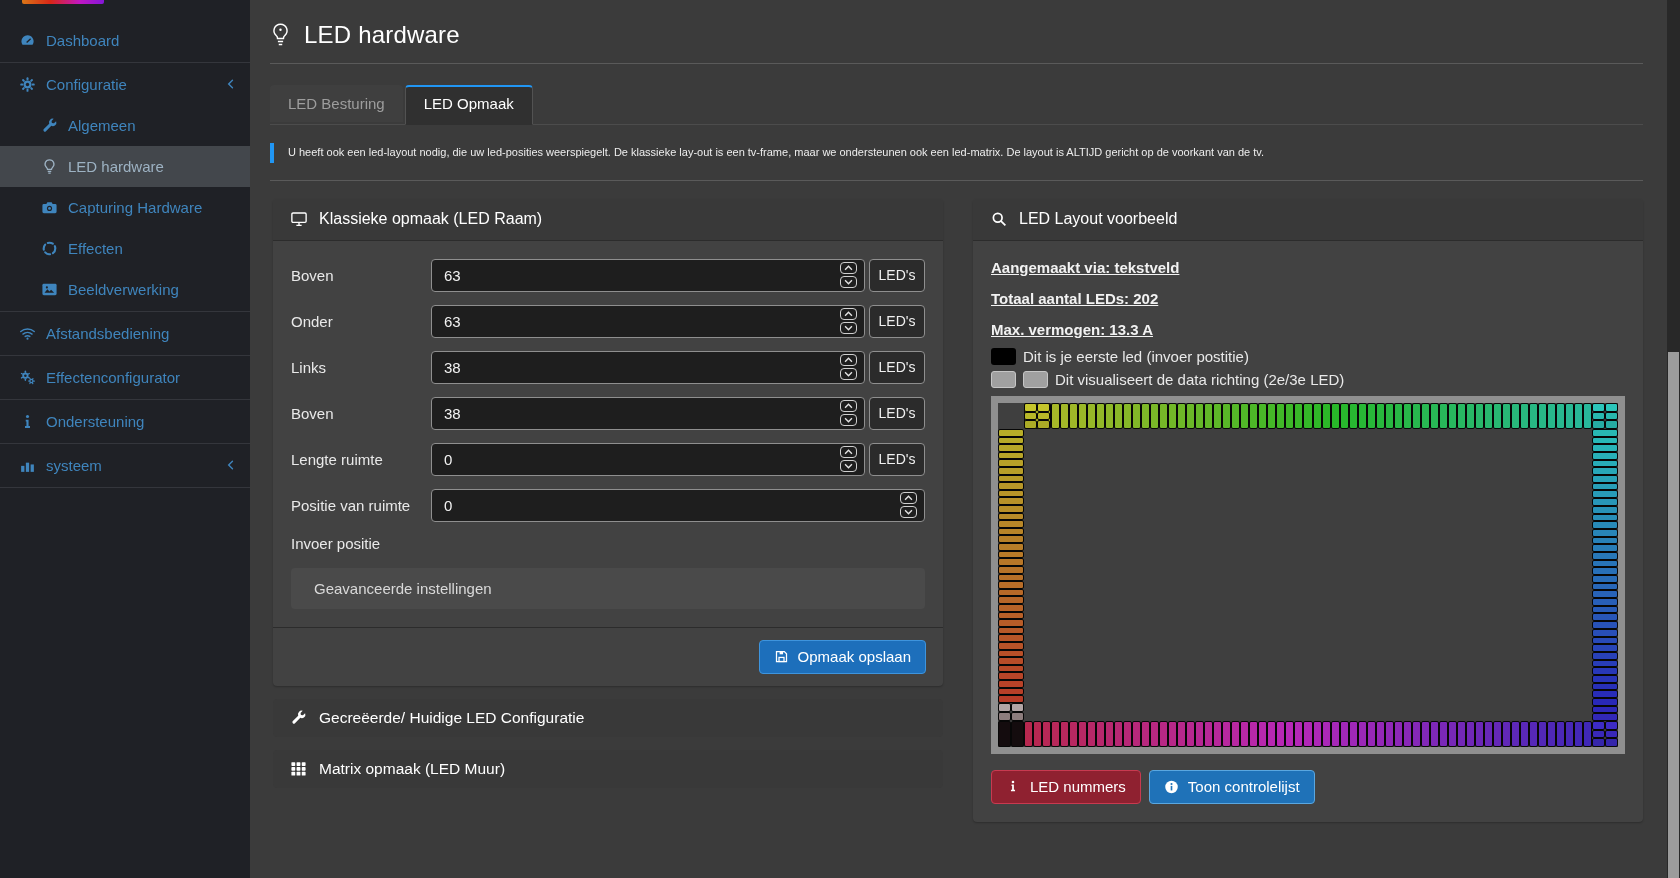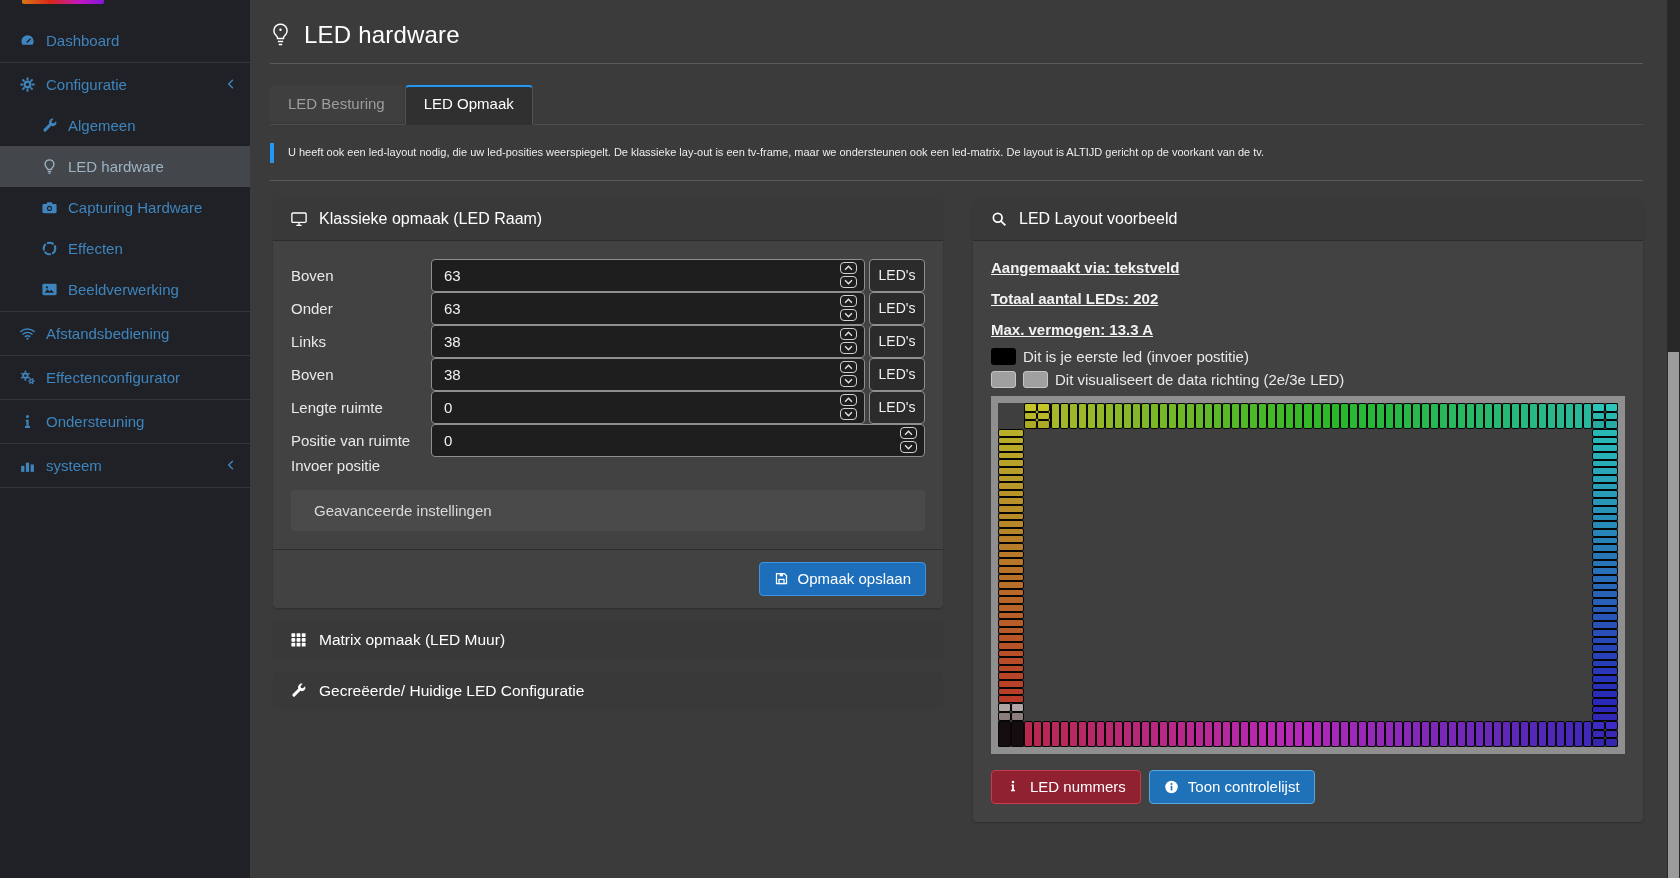--- a/index.html
+++ b/index.html
@@ -43,21 +43,21 @@
   .columns{display:flex;gap:30px;margin-top:18px;align-items:flex-start;padding-left:3px;}
   .col-left{width:670px;flex:0 0 670px;}
   .col-right{flex:1;}
   .card{background:#424242;border-radius:4px;box-shadow:0 1px 2px rgba(0,0,0,.25);}
   .card-header{display:flex;align-items:center;gap:11px;height:41px;padding:0 17px;
     background:#393939;border-bottom:1px solid #2c2c2c;border-radius:4px 4px 0 0;
     color:#ffffff;font-size:16px;}
   .card-header .icn svg{width:18px;height:18px;display:block;}
   .card-body{padding:18px;}
   
-  .f-row{display:flex;align-items:center;}
+  .f-row{display:flex;align-items:center;margin-bottom:13px;}
   .f-label{width:140px;flex:0 0 140px;color:#e9e9e9;font-size:15px;}
   .f-wrap{flex:1;display:flex;gap:4px;}
   .f-inputbox{position:relative;flex:1;height:33px;box-sizing:border-box;}
   .f-input{width:100%;height:33px;box-sizing:border-box;background:#1e1e1e;border:1px solid #8f8f8f;
     border-radius:4px;color:#f2f2f2;font-size:15px;padding:0 40px 0 12px;outline:none;
     font-family:"Liberation Sans","DejaVu Sans",sans-serif;}
   .spin{position:absolute;right:8px;top:3px;display:flex;flex-direction:column;gap:2px;}
   .spin-btn{width:17px;height:12px;border:1px solid #cfcfcf;border-radius:4px;box-sizing:border-box;
     display:flex;align-items:center;justify-content:center;background:transparent;cursor:pointer;}
   .spin-btn svg{width:9px;height:6px;display:block;}
@@ -415,41 +415,41 @@
               </svg>
             </span>
             <span>Opmaak opslaan</span>
           </div>
         </div>
       </div>
 
       <div class="collapse-bar">
         <span class="icn">
           <svg viewBox="0 0 24 24" fill="#ffffff">
+            <path d="M21.6 6.2a5.3 5.3 0 0 1-7 6.3l-7.6 7.6a2.1 2.1 0 1 1-3-3l7.6-7.6a5.3 5.3 0 0 1 6.3-7l-3 3 .5 2.9 2.9.5 3-3c.2.7.3 1.5.3 2.3z"></path>
+          </svg>
+        </span>
+        <span>Gecreëerde/ Huidige LED Configuratie</span>
+      </div>
+
+      <div class="collapse-bar">
+        <span class="icn">
+          <svg viewBox="0 0 24 24" fill="#ffffff">
             <rect x="2" y="3" width="5.4" height="5.4" rx="1"></rect>
               <rect x="9.3" y="3" width="5.4" height="5.4" rx="1"></rect>
               <rect x="16.6" y="3" width="5.4" height="5.4" rx="1"></rect>
             <rect x="2" y="9.8" width="5.4" height="5.4" rx="1"></rect>
               <rect x="9.3" y="9.8" width="5.4" height="5.4" rx="1"></rect>
               <rect x="16.6" y="9.8" width="5.4" height="5.4" rx="1"></rect>
             <rect x="2" y="16.6" width="5.4" height="5.4" rx="1"></rect>
               <rect x="9.3" y="16.6" width="5.4" height="5.4" rx="1"></rect>
               <rect x="16.6" y="16.6" width="5.4" height="5.4" rx="1"></rect>
           </svg>
         </span>
         <span>Matrix opmaak (LED Muur)</span>
-      </div>
-
-      <div class="collapse-bar">
-        <span class="icn">
-          <svg viewBox="0 0 24 24" fill="#ffffff">
-            <path d="M21.6 6.2a5.3 5.3 0 0 1-7 6.3l-7.6 7.6a2.1 2.1 0 1 1-3-3l7.6-7.6a5.3 5.3 0 0 1 6.3-7l-3 3 .5 2.9 2.9.5 3-3c.2.7.3 1.5.3 2.3z"></path>
-          </svg>
-        </span>
-        <span>Gecreëerde/ Huidige LED Configuratie</span>
       </div>
     </section>
 
     <section class="col-right">
       <div class="card">
         <div class="card-header">
           <span class="icn">
             <svg viewBox="0 0 24 24" fill="none" stroke="#ffffff" stroke-width="2.3">
               <circle cx="10.3" cy="10.3" r="5.8"></circle>
               <path d="M14.7 14.7L20.5 20.5"></path>

